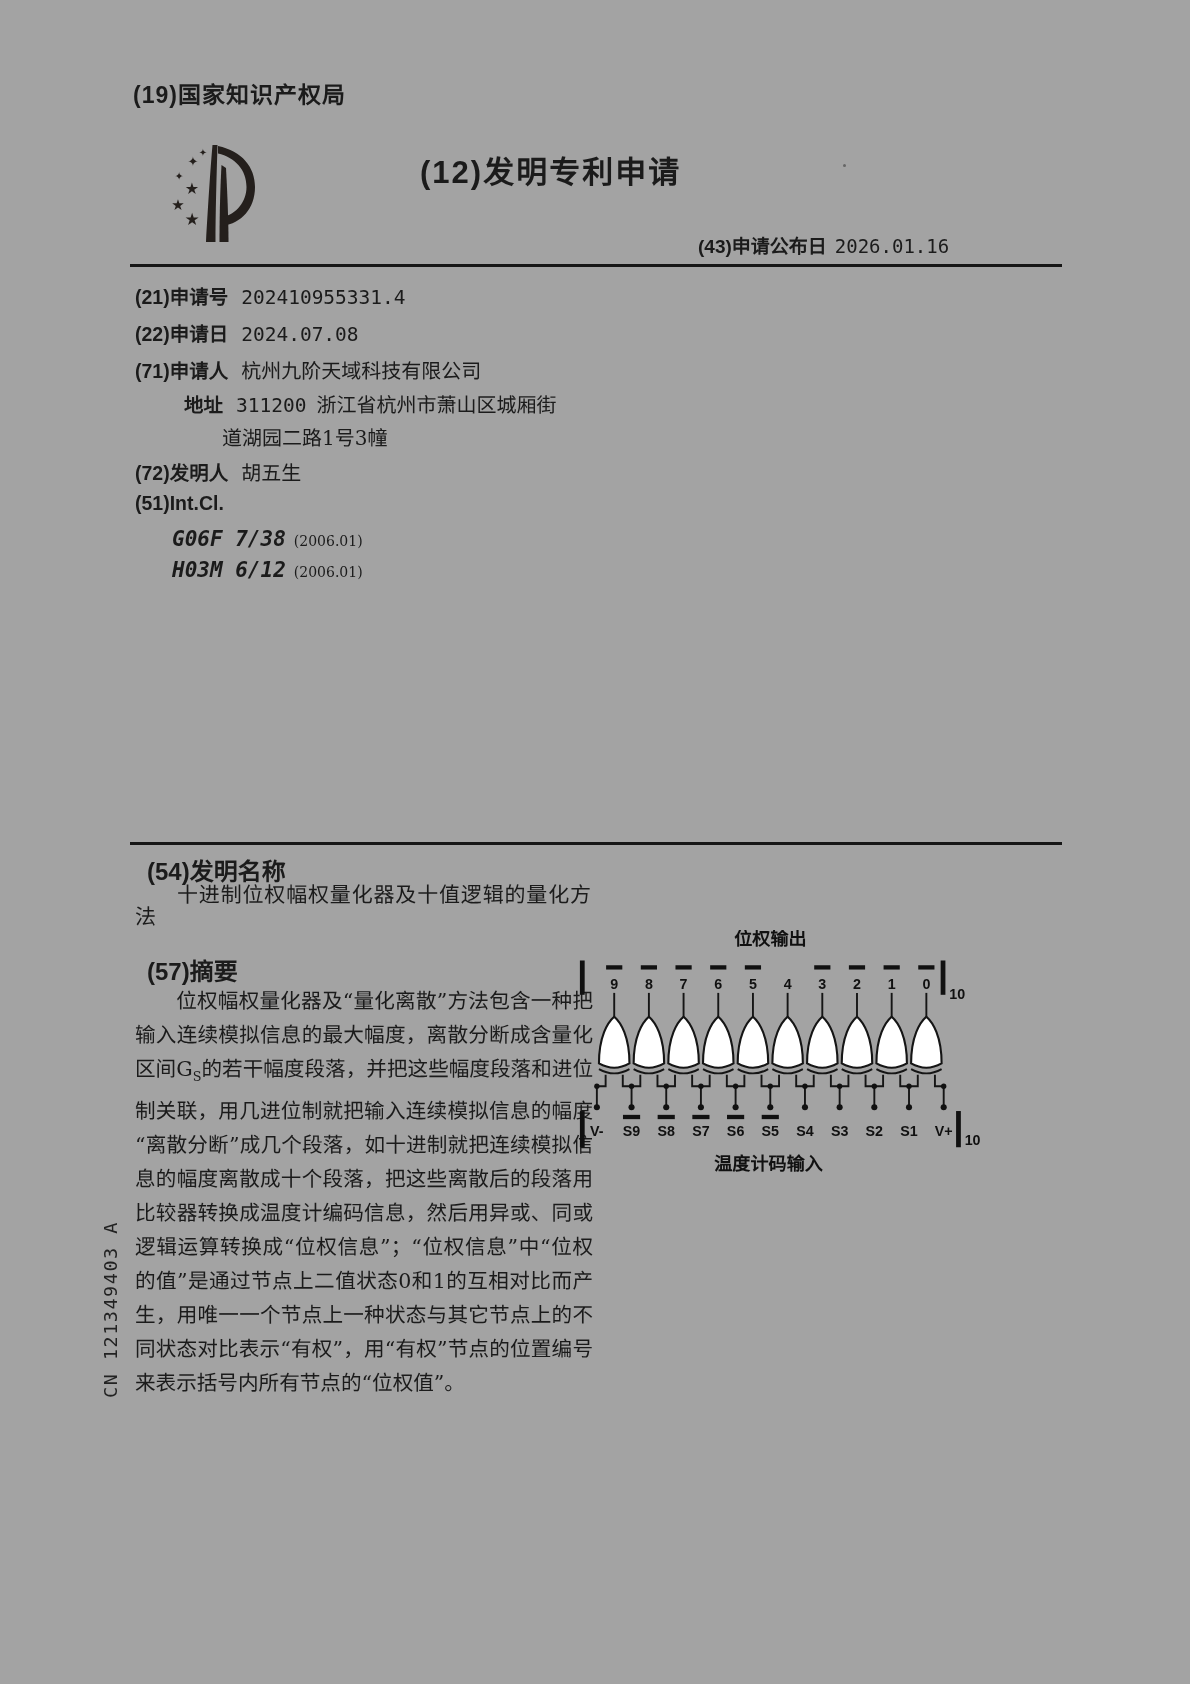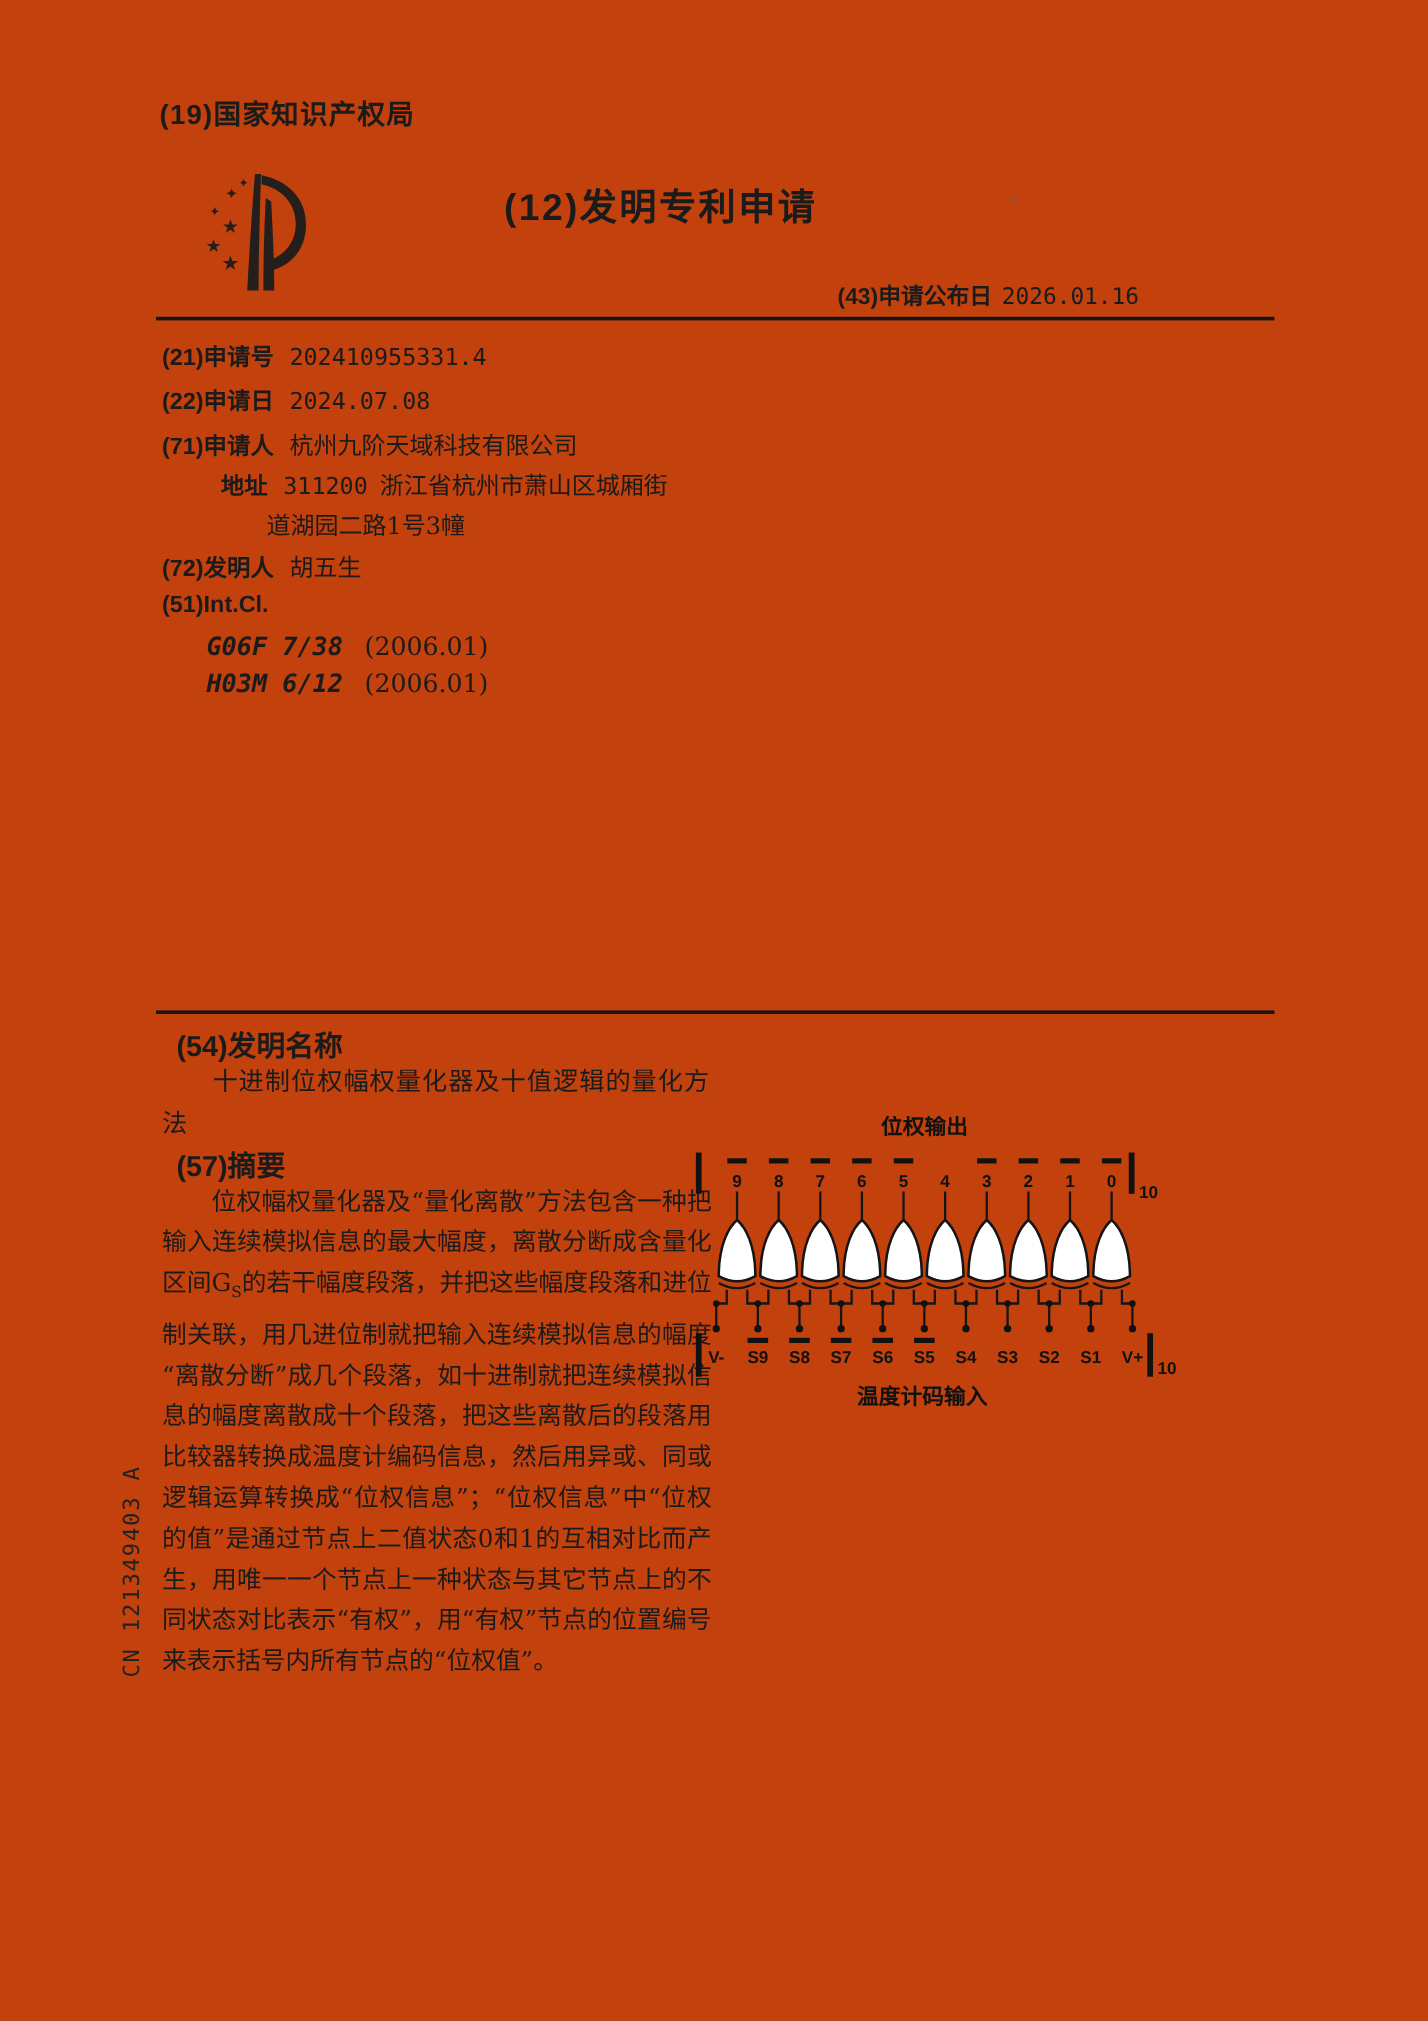--- a/index.html
+++ b/index.html
@@ -1,36 +1,36 @@
 <!DOCTYPE html>
 <html lang="zh-CN"><head>
 <meta charset="utf-8">
 <style>
   html,body{margin:0;padding:0;background:#e8e8e8;}
-  .page{position:relative;width:1190px;height:1684px;background:#c2410c;margin:0 auto;
+  .page{position:relative;width:1190px;height:1684px;background:#a3a3a3;margin:0 auto;
         font-family:"DejaVu Serif","Liberation Serif",serif;color:#1b1b1b;overflow:hidden;}
   .abs{position:absolute;}
   .sans{font-family:"Liberation Sans","DejaVu Sans",sans-serif;}
   .b{font-weight:bold;}
   .mono{font-family:"DejaVu Sans Mono","Liberation Mono",monospace;}
   .rule{position:absolute;left:130px;width:932px;height:3px;background:#161616;}
   .office{left:133px;top:76px;font-size:23px;letter-spacing:1px;}
   .doctitle{left:420px;top:147px;font-size:31px;letter-spacing:2px;}
   .pubrow{left:698px;font-size:19px;white-space:nowrap;}
   .pubrow .val{margin-left:8px;font-size:19px;}
   .speck{left:843px;top:164px;width:3px;height:3px;background:#666;border-radius:50%;}
   .biblio-row{font-size:19.5px;white-space:nowrap;}
   .biblio-row .lab{font-family:"Liberation Sans","DejaVu Sans",sans-serif;font-weight:bold;}
   .biblio-row .val{margin-left:13px;}
   .valcjk{font-size:20px;}
   .ic-code{font-family:"DejaVu Sans Mono","Liberation Mono",monospace;font-weight:bold;font-style:italic;font-size:21px;}
-  .ic-year{font-size:21px;margin-left:18px;}
+  .ic-year{font-size:14px;margin-left:8px;}
   .pagesinfo{top:808px;right:213px;font-size:17.5px;letter-spacing:1px;}
   .s54lab,.s57lab{left:147px;font-size:24px;}
-  .invtitle{left:135px;top:884px;width:456px;font-size:21px;line-height:35px;text-indent:2em;text-align:justify;margin:0;}
+  .invtitle{left:135px;top:884px;width:456px;font-size:21px;line-height:22px;text-indent:2em;text-align:justify;margin:0;}
   .abstract{left:135px;top:984px;width:458px;font-size:20.6px;line-height:34px;text-align:justify;text-indent:2em;margin:0;}
   .abstract sub{font-size:0.62em;}
   .sidecode{left:100px;top:1398px;transform:rotate(-90deg);transform-origin:0 0;
             font-family:"DejaVu Sans Mono","Liberation Mono",monospace;font-size:18.5px;letter-spacing:1.5px;white-space:nowrap;color:#222;}
   .figure{left:578px;top:930px;width:404px;}
   .fig-title{font-family:"Liberation Sans","DejaVu Sans",sans-serif;font-weight:bold;font-size:19px;fill:#111;}
   .fig-num{font-family:"Liberation Sans","DejaVu Sans",sans-serif;font-weight:bold;font-size:15px;fill:#111;}
   .wire{fill:none;stroke:#151515;stroke-width:2;}
   .gate{fill:#ffffff;stroke:#151515;stroke-width:2.2;}
   .ink{fill:#111;stroke:none;}

